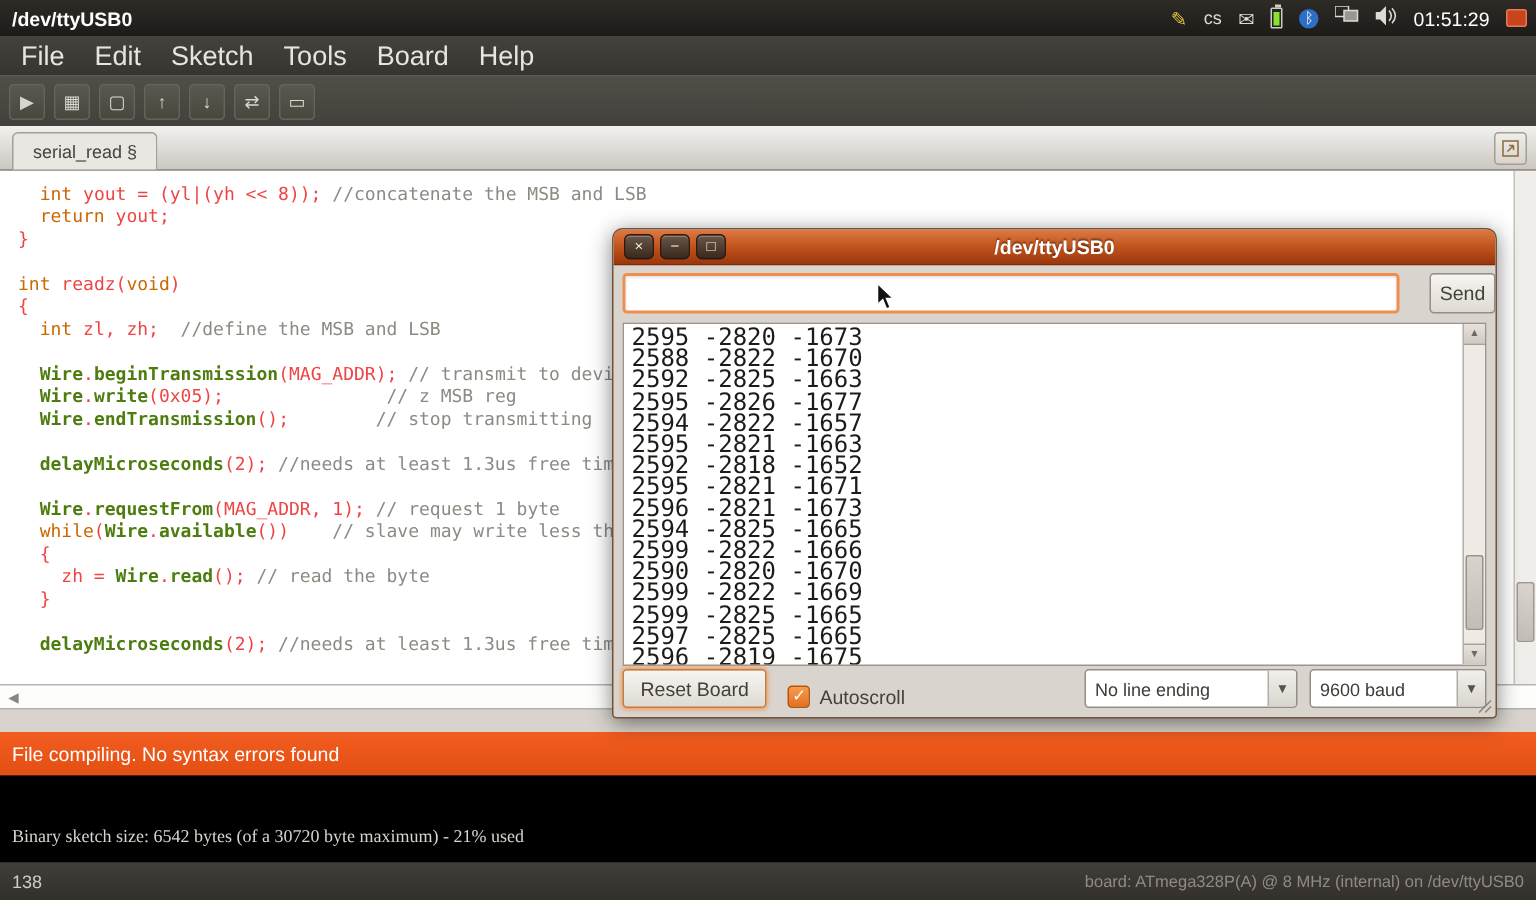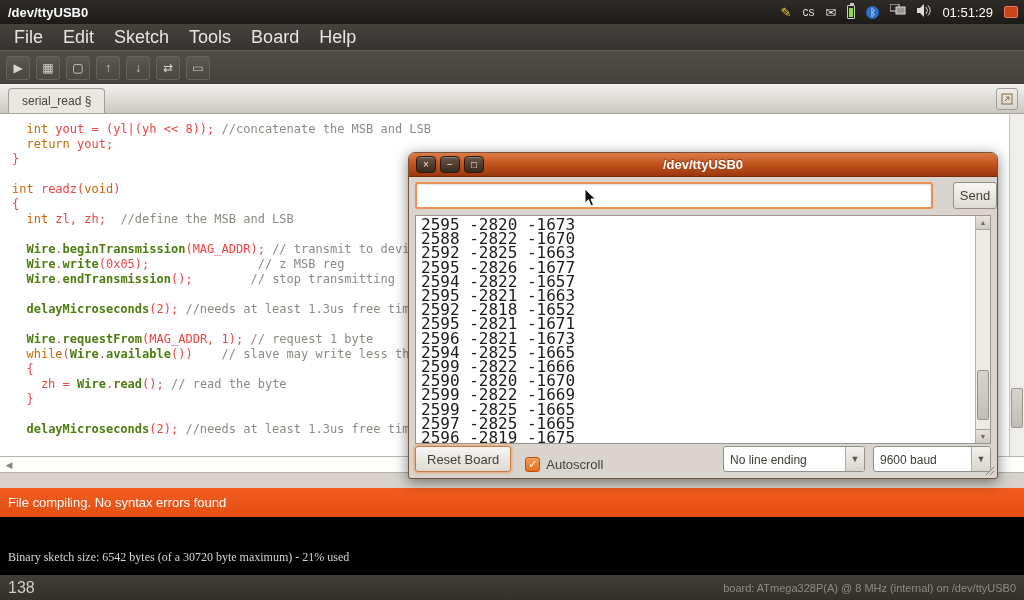--- a/index.html
+++ b/index.html
@@ -43,21 +43,21 @@
   .ed-vscroll{position:absolute;right:0;top:0;bottom:0;width:15px;background:#f0eeeb;border-left:1px solid #c8c4bd}
   .ed-vthumb{position:absolute;left:1px;right:1px;top:274px;height:40px;background:linear-gradient(#d9d5ce,#c2beb6);border:1px solid #9d9991;border-radius:2px}
   .hscroll{height:16px;background:#fdfdfc;border-top:1px solid #b9b5ae;position:relative}
   .hleft{position:absolute;left:2px;top:2px;width:14px;height:12px;color:#8a867f;font-size:9px;line-height:12px;text-align:center}
   .graygap{height:16px;background:#d8d4cd;border-top:1px solid #b5b1aa}
 
   
   .statusbar{height:29px;background:linear-gradient(#f25c20,#e34f12);color:#fff;font-size:13px;display:flex;align-items:center;padding-left:8px}
   .console{height:58px;background:#000;color:#d8d5cf;font-family:Liberation Serif, serif;font-size:12px;padding:33px 8px 0 8px}
   .footer{height:25px;background:linear-gradient(#413e39,#33302c);display:flex;align-items:center;padding:0 8px}
-  .footer .lineno{color:#cfccc6;font-size:16px}
+  .footer .lineno{color:#cfccc6;font-size:12px}
   .footer .board{margin-left:auto;color:#8f8b84;font-size:11px}
 
   
   .serwin{position:absolute;left:408px;top:152px;width:590px;height:327px;border-radius:7px 7px 3px 3px;box-shadow:0 3px 14px rgba(0,0,0,.5);background:#d9d5ce;border:1px solid #74533a}
   .ser-title{height:24px;background:linear-gradient(#dd7a45,#c2531c 50%,#9a370e);border-radius:6px 6px 0 0;border-bottom:1px solid #7c2a08;position:relative;display:flex;align-items:center;justify-content:center}
   .ser-title .wtitle{color:#fff;font-weight:bold;font-size:13px;text-shadow:0 -1px 1px rgba(0,0,0,.4)}
   .winbtns{position:absolute;left:7px;top:3px;display:flex;gap:4px}
   .winbtn{width:20px;height:17px;border-radius:4px;background:linear-gradient(#6b5648,#38291e);border:1px solid #281a10;color:#f1e8dc;font-size:10px;line-height:15px;text-align:center;box-shadow:inset 0 1px 0 rgba(255,255,255,.25)}
   .ser-input{position:absolute;left:6px;top:29px;right:64px;height:27px;background:#fff;border:2px solid #ef8e4e;border-radius:3px;font-size:13px;padding:0 5px;outline:none;box-shadow:inset 0 1px 2px rgba(0,0,0,.12)}
   .send-btn{position:absolute;right:0;top:29px;width:44px;height:27px;background:linear-gradient(#f7f5f2,#dedad3);border:1px solid #948f86;border-radius:3px;font-size:13px;color:#44403a;display:flex;align-items:center;justify-content:center}

